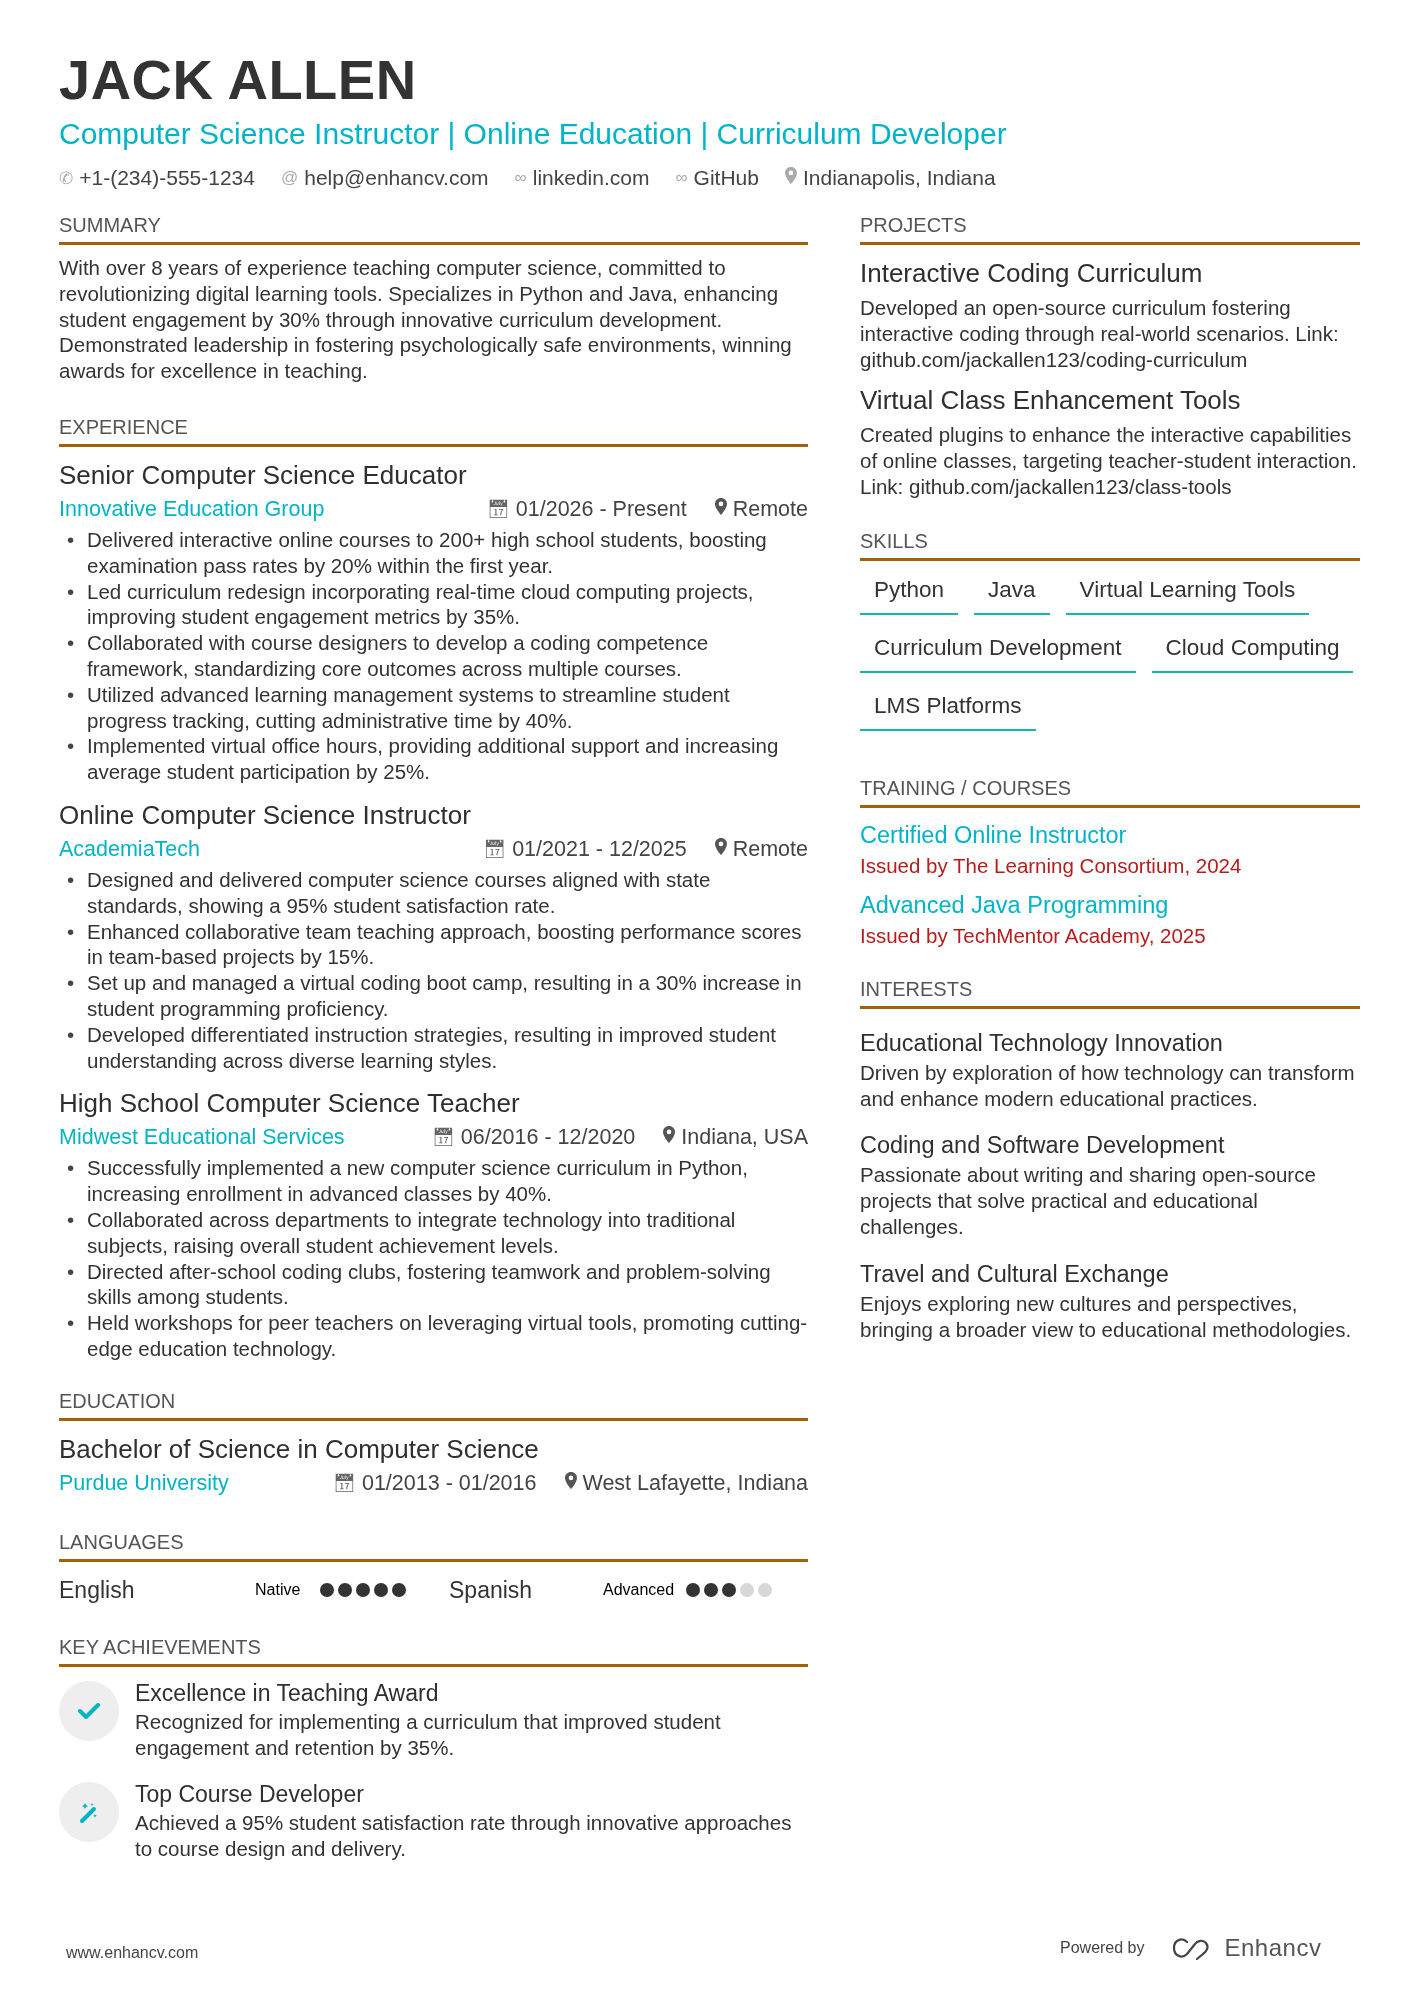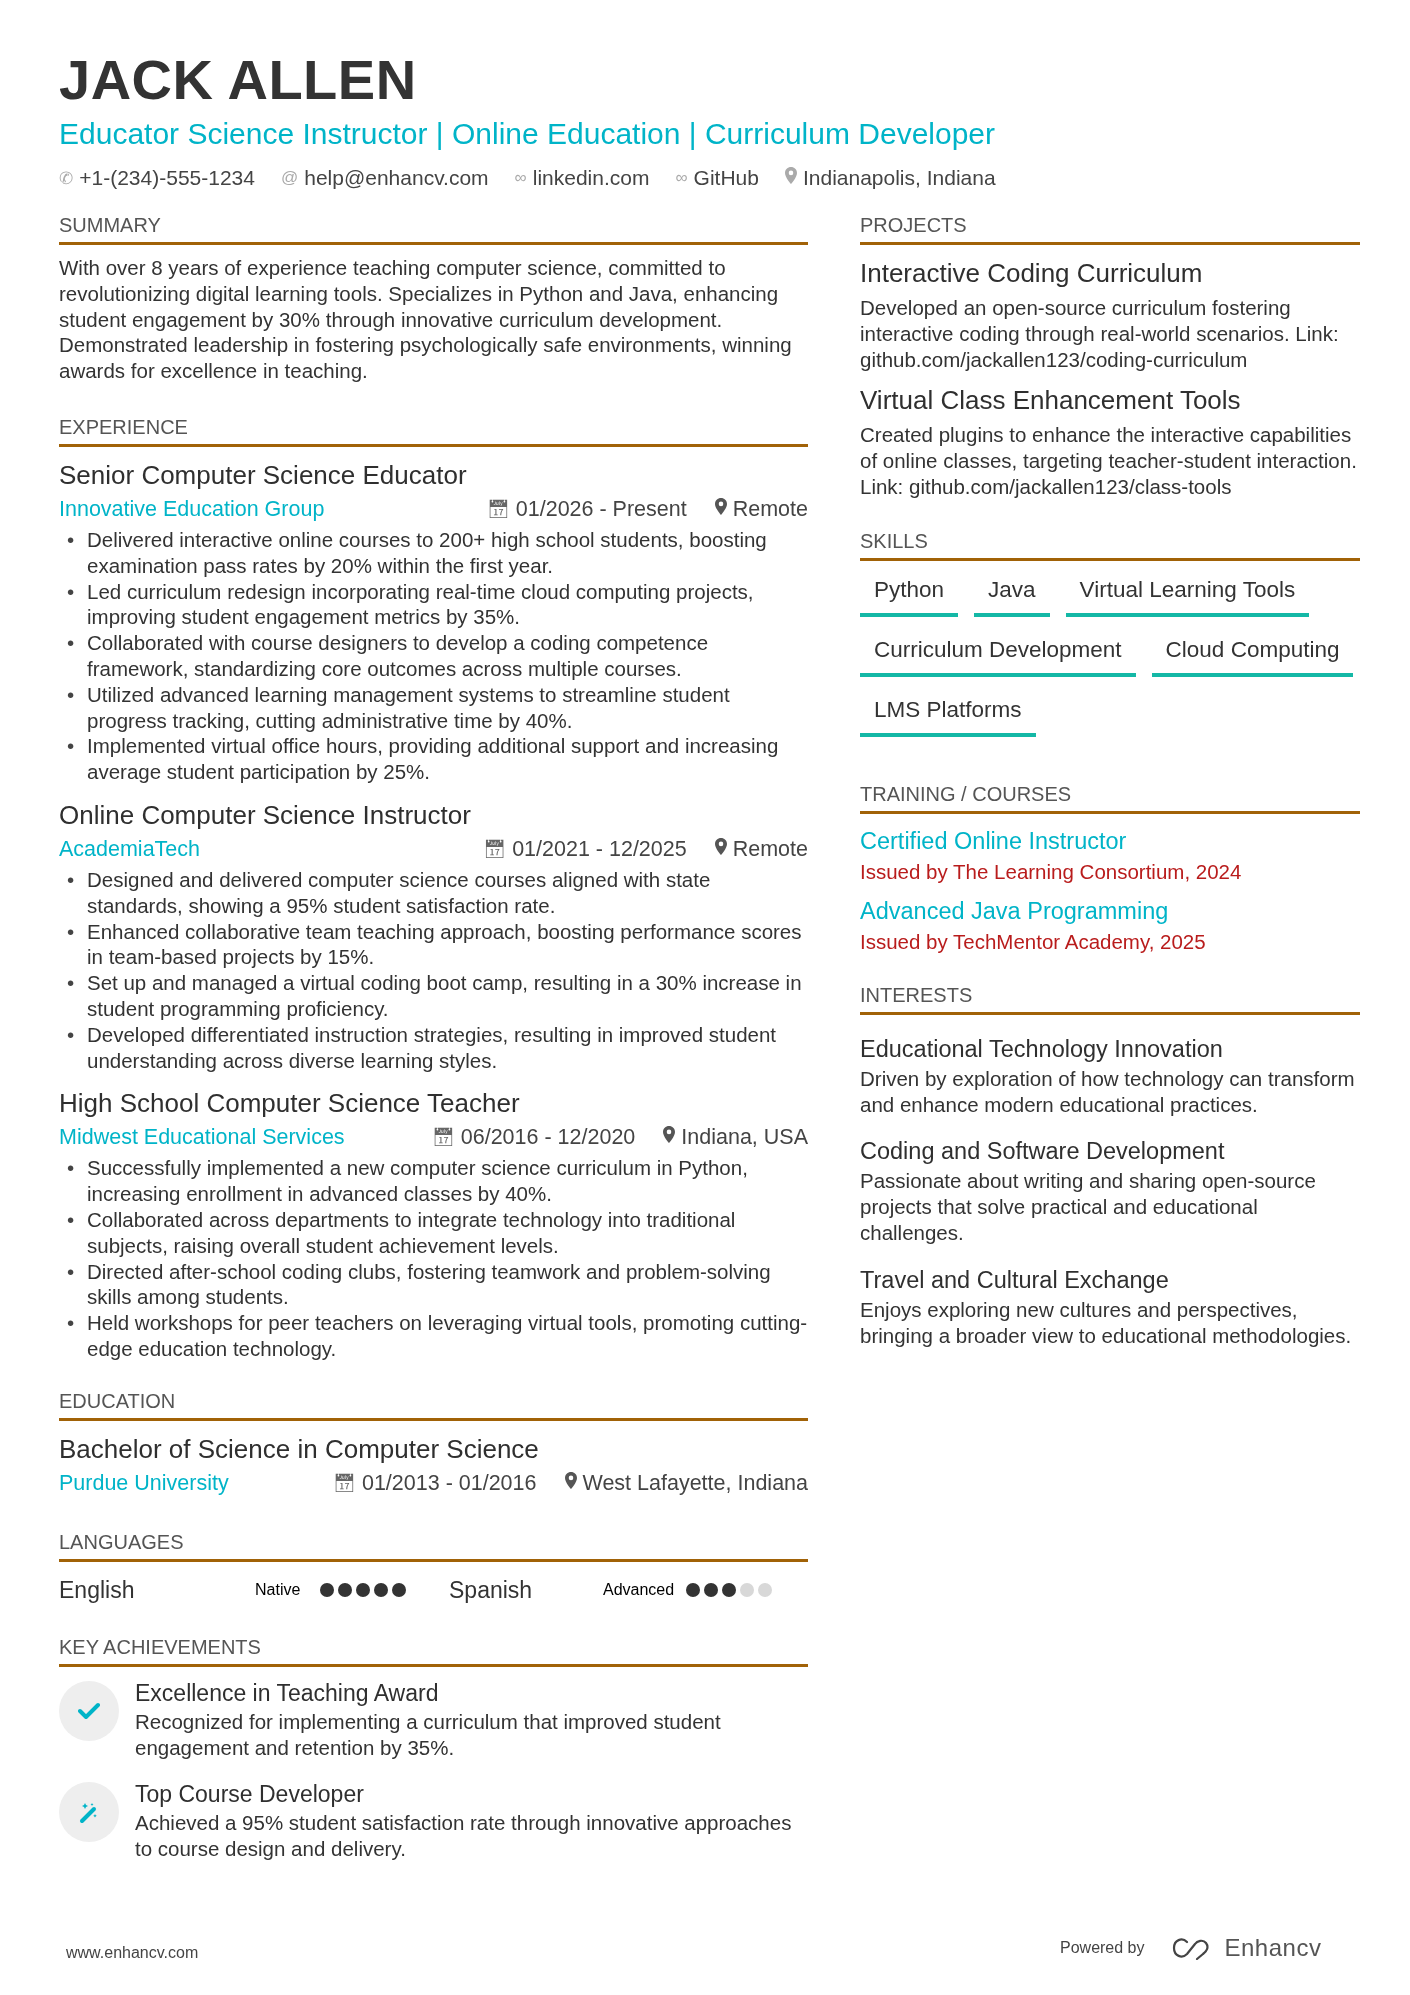--- a/index.html
+++ b/index.html
@@ -49,21 +49,21 @@
   .ach-icon { width: 60px; height: 60px; border-radius: 50%; background: #eeeeee; display: flex; align-items: center; justify-content: center; color: #00b4c8; font-size: 26px; flex: none; margin-top: 4px; }
   .ach-body { margin-left: 16px; }
   .ach-title { font-size: 23px; line-height: 32px; color: #2f2f2f; }
   .ach-desc { font-size: 20.5px; line-height: 25.8px; color: #333; }
 
   .proj { margin-bottom: 10px; }
   .proj-title { font-size: 26px; line-height: 36px; color: #2f2f2f; margin-bottom: 4px; }
   .proj-desc { font-size: 20.5px; line-height: 25.8px; color: #333; }
 
   .skills { display: flex; flex-wrap: wrap; gap: 14px 16px; margin-top: 4px; }
-  .skill { font-size: 22.5px; padding: 4px 14px 8px 14px; border-bottom: 4px solid #14b8a6; color: #333; line-height: 30px; }
+  .skill { font-size: 22.5px; padding: 4px 14px 8px 14px; border-bottom: 2px solid #14b8a6; color: #333; line-height: 30px; }
 
   .course { margin-bottom: 8px; }
   .course-title { font-size: 23.5px; line-height: 34px; color: #00b4c8; }
   .course-issuer { font-size: 20.5px; line-height: 28px; color: #b91c1c; }
 
   .interest { margin-bottom: 8px; margin-top: 17px; }
   .interest-title { font-size: 23.5px; line-height: 34px; color: #2f2f2f; }
   .interest-desc { font-size: 20.5px; line-height: 25.8px; color: #333; }
 
   .footer-left { position: absolute; left: 66px; top: 1944px; font-size: 16px; color: #444; }
@@ -71,21 +71,21 @@
   .powered { font-size: 16px; color: #444; }
   .brand { display: flex; align-items: center; gap: 8px; font-size: 24px; color: #555; letter-spacing: 0.5px; }
 </style>
 </head>
 <body>
 
 <div class="page">
 
   <div class="header">
     <div class="name">JACK ALLEN</div>
-    <div class="title">Educator Science Instructor | Online Education | Curriculum Developer</div>
+    <div class="title">Computer Science Instructor | Online Education | Curriculum Developer</div>
     <div class="contacts">
       <div class="contact">
         <span class="ic">✆</span>
         <span>+1-(234)-555-1234</span>
       </div>
       <div class="contact">
         <span class="ic">@</span>
         <span>help@enhancv.com</span>
       </div>
       <div class="contact">

